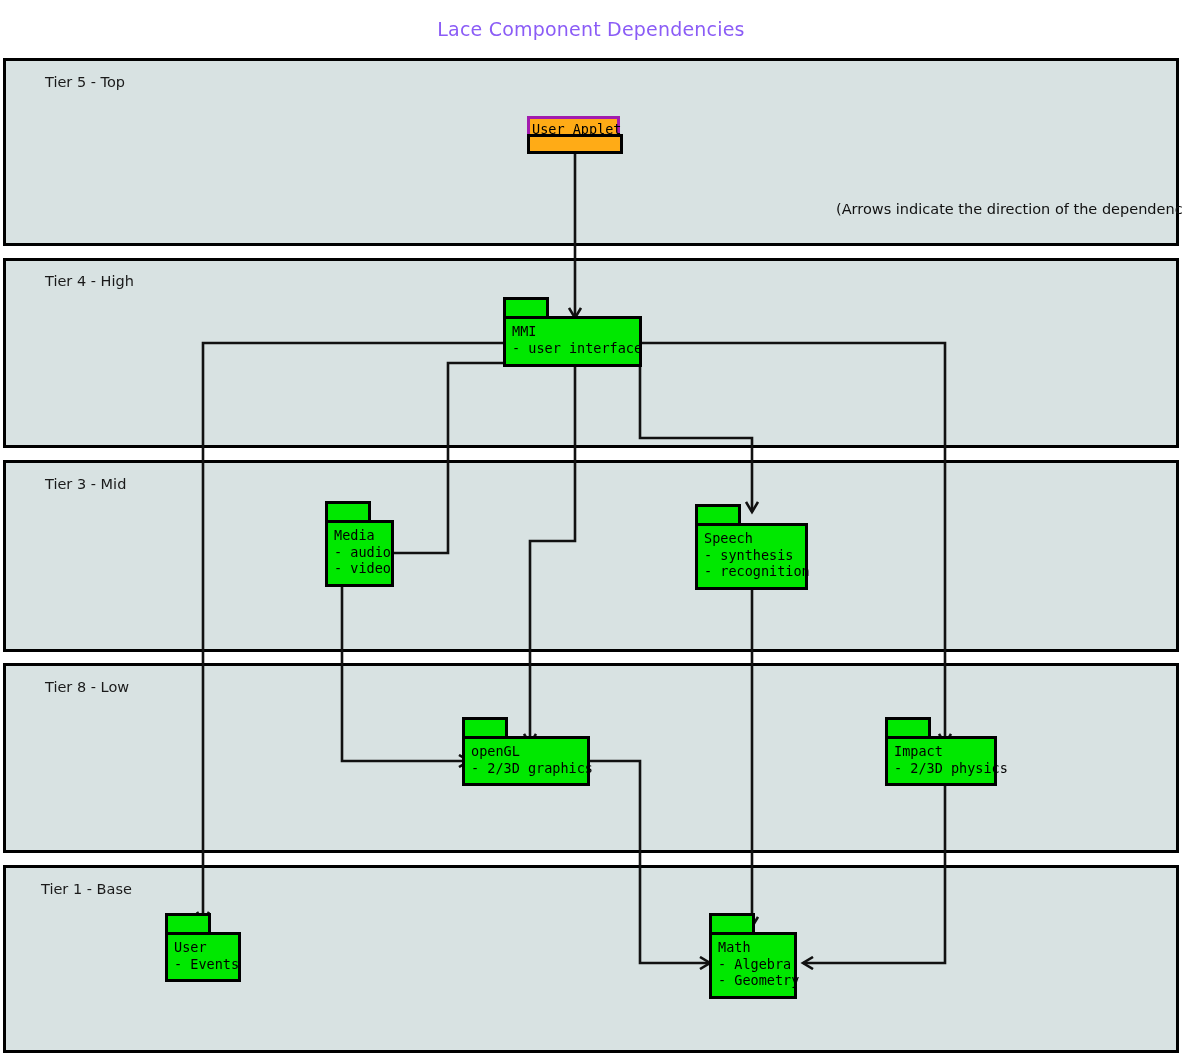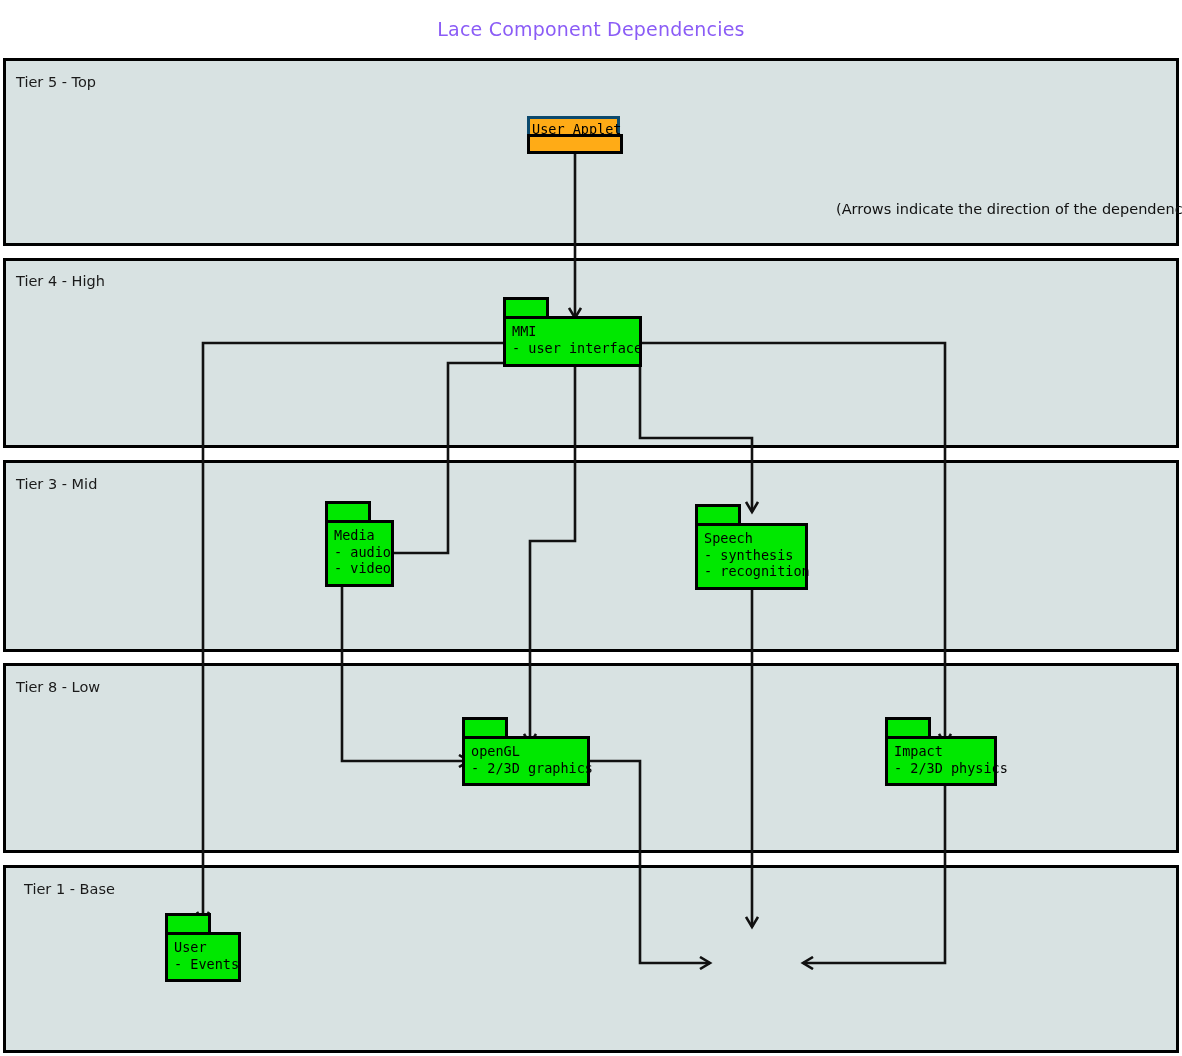--- a/index.html
+++ b/index.html
@@ -11,20 +11,21 @@
     position:absolute;left:0;top:18px;width:1182px;text-align:center;
     color:#8b5cf6;font-size:19px;font-family:"DejaVu Sans","Liberation Sans",sans-serif;
     letter-spacing:0.2px;
   }
   .tier{
     position:absolute;background:#d8e2e2;border:3px solid #000000;box-sizing:border-box;
   }
   .tier-label{
     position:absolute;font-size:14.5px;color:#1a1a1a;white-space:nowrap;
     font-family:"DejaVu Sans","Liberation Sans",sans-serif;
+    margin-left:29px;
   }
   #note{
     position:absolute;font-size:14.5px;color:#111;white-space:nowrap;
     font-family:"DejaVu Sans","Liberation Sans",sans-serif;
   }
   
   .node{position:absolute;box-sizing:border-box;}
   .node .tab{
     position:absolute;left:0;top:0;height:22px;width:46px;
     background:#00e800;border:3px solid #000;box-sizing:border-box;
@@ -32,21 +33,21 @@
   .node .body{
     position:absolute;left:0;top:19px;right:0;bottom:0;
     background:#00e800;border:3px solid #000;box-sizing:border-box;
     padding:4px 13px 3px 6px;
     font-family:"DejaVu Sans Mono","Liberation Mono",monospace;
     font-size:13.5px;line-height:16.5px;color:#000;white-space:pre;
   }
   
   .node.applet .tab{
     left:0;top:4px;width:93px;height:23px;background:#ffab16;
-    border:3px solid #0c4a6e;box-sizing:border-box;
+    border:3px solid #a21caf;box-sizing:border-box;
     font-family:"DejaVu Sans Mono","Liberation Mono",monospace;
     font-size:13.5px;line-height:18px;color:#000;padding:1px 0 0 2px;white-space:pre;
   }
   .node.applet .body{
     top:22px;left:0;right:0;bottom:0;background:#ffab16;border:3px solid #000;
   }
   svg#wires{position:absolute;left:0;top:0;width:1182px;height:1056px;
             pointer-events:none;}
   svg#wires line, svg#wires path, svg#wires polyline{
     stroke:#111;stroke-width:2.6;fill:none;
@@ -65,21 +66,21 @@
   <div class="tier" style="left:3px;top:258px;width:1176px;height:190px;"></div>
   <div class="tier-label" style="left:16px;top:273px;">Tier 4 - High</div>
 
   <div class="tier" style="left:3px;top:460px;width:1176px;height:192px;"></div>
   <div class="tier-label" style="left:16px;top:476px;">Tier 3 - Mid</div>
 
   <div class="tier" style="left:3px;top:663px;width:1176px;height:190px;"></div>
   <div class="tier-label" style="left:16px;top:679px;">Tier 8 - Low</div>
 
   <div class="tier" style="left:3px;top:865px;width:1176px;height:188px;"></div>
-  <div class="tier-label" style="left:24px;top:881px;">Tier 1 - Base</div>
+  <div class="tier-label" style="left:12px;top:881px;">Tier 1 - Base</div>
 
   <div id="note" style="left:836px;top:201px;">(Arrows indicate the direction of the dependency)</div>
 
   <svg id="wires" viewBox="0 0 1182 1056">
     <defs>
       <marker id="ah" markerWidth="14" markerHeight="14" refX="11" refY="7" orient="auto" markerUnits="userSpaceOnUse">
         <polyline points="1,1 11,7 1,13" fill="none" stroke="#111" stroke-width="2.6"></polyline>
       </marker>
     </defs>
 
@@ -140,14 +141,20 @@
     <div class="body">Impact
 - 2/3D physics</div>
   </div>
 
   <div class="node" style="left:165px;top:913px;width:76px;height:69px;">
     <div class="tab"></div>
     <div class="body">User
 - Events</div>
   </div>
 
+  <div class="node" style="left:709px;top:913px;width:88px;height:86px;">
+    <div class="tab"></div>
+    <div class="body">Math
+- Algebra
+- Geometry</div>
+  </div>
 
 </div>
 
 </body></html>

